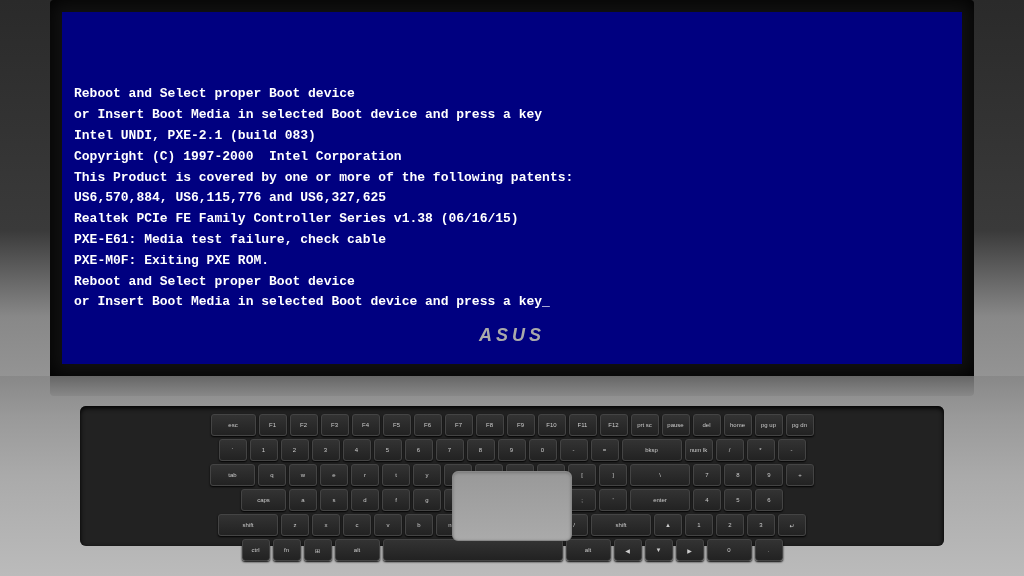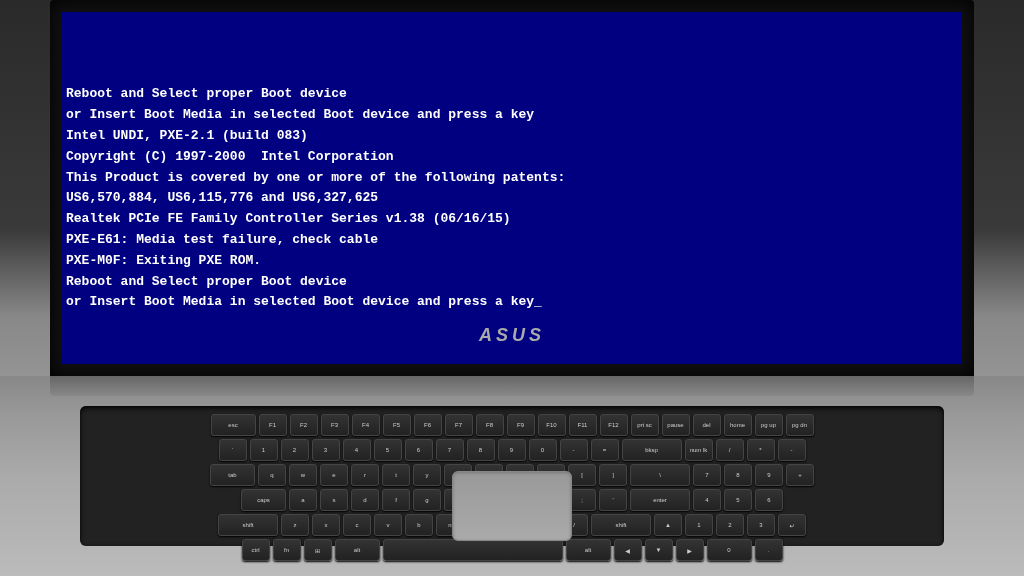--- a/index.html
+++ b/index.html
@@ -31,21 +31,21 @@
       padding: 12px;
       box-shadow: inset 0 0 20px #000;
     }
 
     
     .screen {
       width: 100%;
       height: 100%;
       background: #000080;
       overflow: hidden;
-      padding: 10px 4px;
+      padding: 10px 12px;
       position: relative;
     }
 
     
     .bios-text {
       font-family: 'Courier New', Courier, monospace;
       font-size: 13px;
       font-weight: bold;
       color: #ffffff;
       line-height: 1.6;

